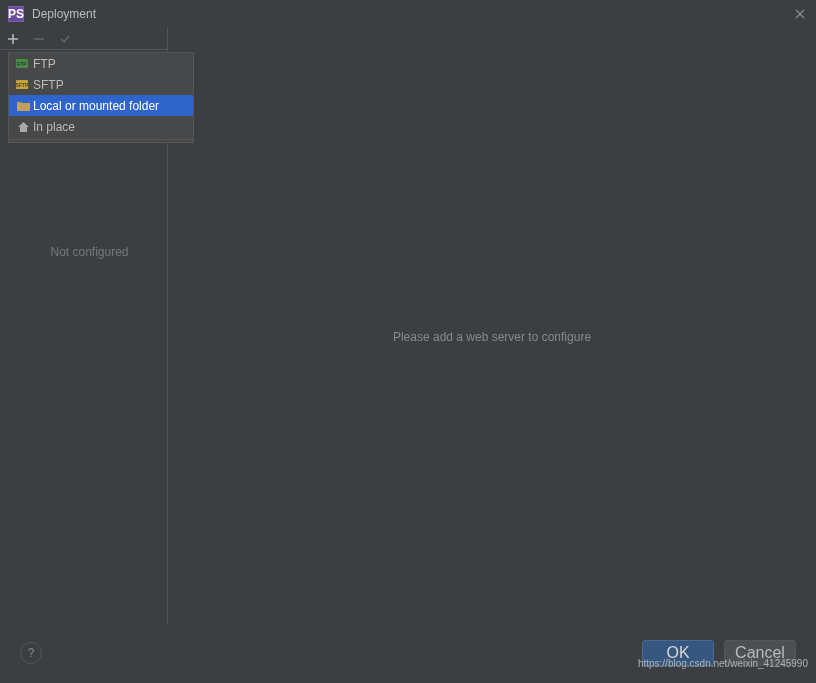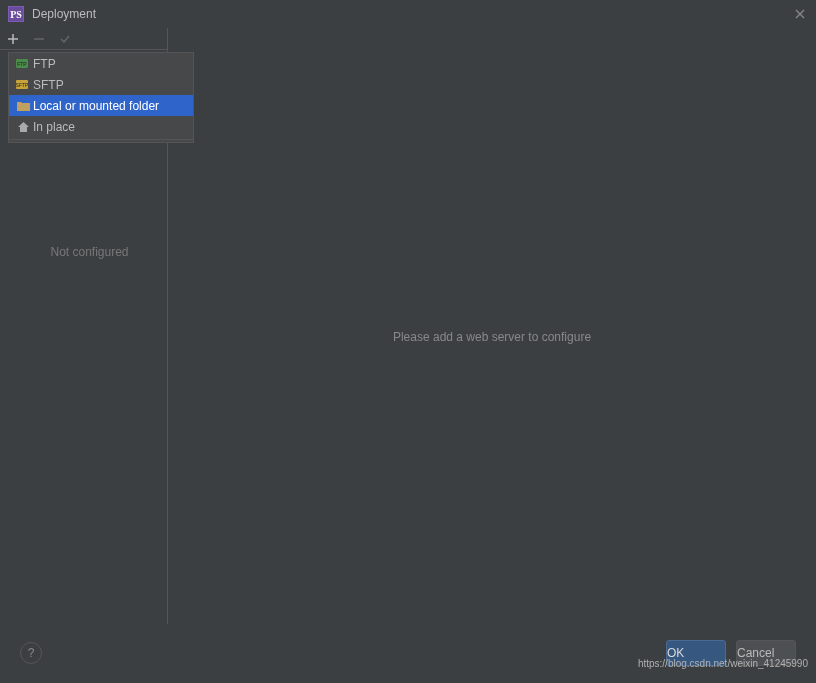--- a/index.html
+++ b/index.html
@@ -29,24 +29,23 @@
       width: 16px;
       height: 16px;
       margin-right: 8px;
       display: flex;
       align-items: center;
       justify-content: center;
       background: #6a4c9c;
       border: 1px solid #7e5cb5;
     }
     .app-icon-text {
-      font-size: 10px;
+      font-size: 12px;
       color: #fff;
       font-weight: bold;
-      font-family: Liberation Serif, serif;
     }
     .title-text {
       flex: 1;
       color: #bbbbbb;
       font-size: 12px;
     }
     .close-btn {
       width: 16px;
       height: 16px;
       color: #777;
@@ -158,31 +157,31 @@
       align-items: center;
       justify-content: center;
       color: #888;
       cursor: pointer;
     }
     .footer-buttons {
       display: flex;
       gap: 10px;
     }
     .btn {
-      width: 60px;
+      width: 72px;
       height: 26px;
       border: 1px solid #555;
       background: #4c5052;
       color: #bbbbbb;
       display: flex;
       align-items: center;
-      justify-content: flex-start;
+      justify-content: center;
       cursor: pointer;
       border-radius: 3px;
-      font-size: 12px;
+      font-size: 16px;
     }
     .btn.primary {
       background: #365880;
       border-color: #4a6a92;
       color: #d8d8d8;
       font-weight: 500;
     }
     
     .watermark {
       position: absolute;

